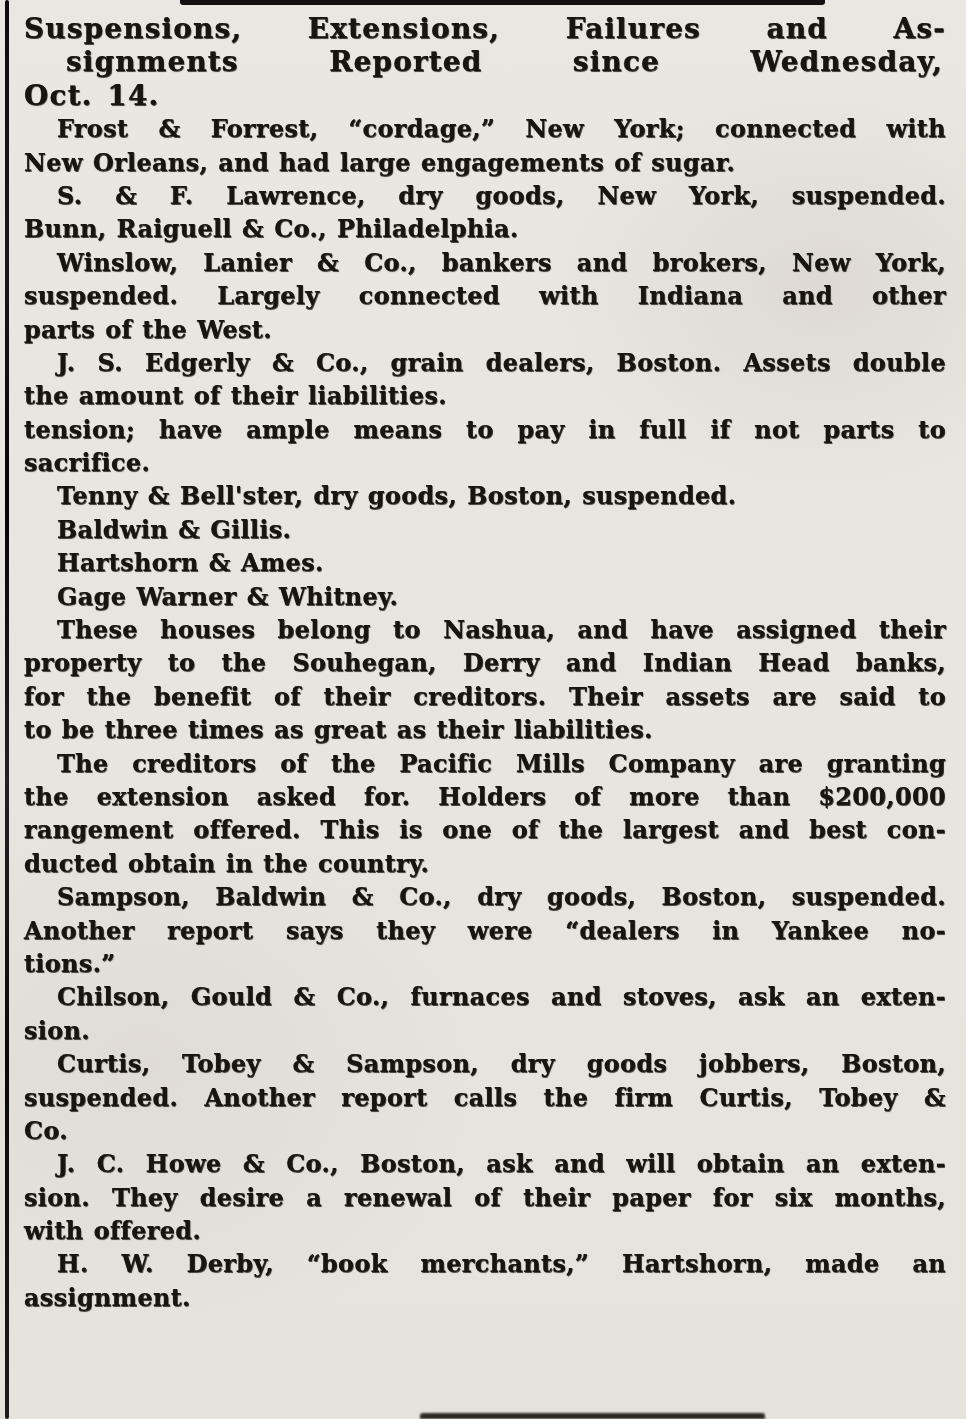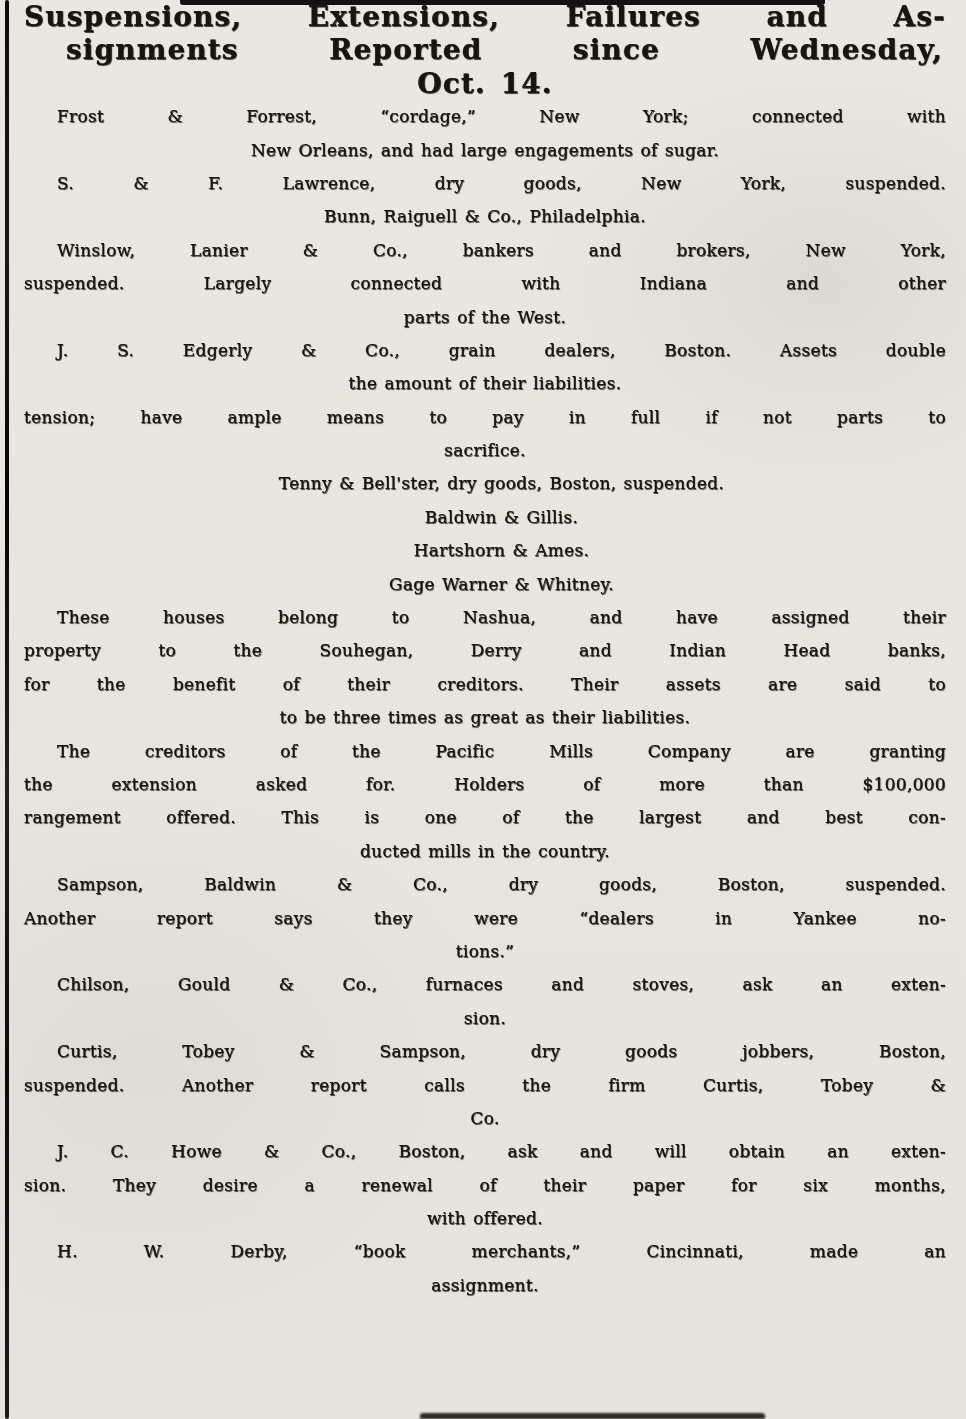--- a/index.html
+++ b/index.html
@@ -20,28 +20,28 @@
   }
   .top-bar{
     position:absolute;left:180px;top:0;width:645px;height:5px;
     background:#141210;border-radius:0 0 3px 3px;filter:blur(.4px);
   }
   .bottom-smudge{
     position:absolute;left:420px;bottom:0;width:345px;height:6px;
     background:#2b2username:#2b2username;background:#2c2824;border-radius:3px 3px 0 0;filter:blur(1.2px);
   }
   .article{
-    position:absolute;left:24px;top:0;width:922px;
+    position:absolute;left:24px;top:12px;width:922px;
     text-shadow:.6px .5px .7px rgba(25,20,15,.8), -.3px -.2px .5px rgba(25,20,15,.45);
   }
   .ln{display:block;height:33.4px;line-height:33.4px;white-space:nowrap;overflow:visible;}
   .hl{font-size:28px;font-weight:bold;letter-spacing:1.1px;word-spacing:4px;}
-  .bl{font-size:17px;font-weight:normal;letter-spacing:.3px;word-spacing:1.5px;}
+  .bl{font-size:24px;font-weight:bold;letter-spacing:.3px;word-spacing:1.5px;}
   .j{text-align:justify;text-align-last:justify;white-space:normal;}
-  .l{text-align:center;}
+  .l{text-align:left;}
   .ind{padding-left:33px;}
   .ind2{padding-left:42px;padding-right:3px;}
 </style>
 </head>
 <body>
 
 <div class="col-rule"></div>
 <div class="top-bar"></div>
 <div class="bottom-smudge"></div>
 
@@ -63,29 +63,29 @@
   <div class="ln bl l">sacrifice.</div>
   <div class="ln bl l ind">Tenny &amp; Bell'ster,  dry goods, Boston, suspended.</div>
   <div class="ln bl l ind">Baldwin &amp; Gillis.</div>
   <div class="ln bl l ind">Hartshorn &amp; Ames.</div>
   <div class="ln bl l ind">Gage Warner &amp; Whitney.</div>
   <div class="ln bl j ind">These houses belong to Nashua, and have assigned their</div>
   <div class="ln bl j">property to the Souhegan, Derry and Indian Head banks,</div>
   <div class="ln bl j">for the benefit of their creditors.  Their assets are said to</div>
   <div class="ln bl l">to be three times as great as their liabilities.</div>
   <div class="ln bl j ind">The creditors of the Pacific Mills Company are granting</div>
-  <div class="ln bl j">the extension asked for.  Holders of more than $100,000</div>
+  <div class="ln bl j">the extension asked for.  Holders of more than $200,000</div>
   <div class="ln bl j">rangement offered.  This is one of the largest and best con-</div>
-  <div class="ln bl l">ducted mills in the country.</div>
+  <div class="ln bl l">ducted obtain in the country.</div>
   <div class="ln bl j ind">Sampson, Baldwin &amp; Co., dry goods, Boston, suspended.</div>
   <div class="ln bl j">Another report says they were “dealers in Yankee no-</div>
   <div class="ln bl l">tions.”</div>
   <div class="ln bl j ind">Chilson, Gould &amp; Co., furnaces and stoves, ask an exten-</div>
   <div class="ln bl l">sion.</div>
   <div class="ln bl j ind">Curtis, Tobey &amp; Sampson, dry goods jobbers, Boston,</div>
   <div class="ln bl j">suspended.  Another report calls the firm Curtis, Tobey &amp;</div>
   <div class="ln bl l">Co.</div>
   <div class="ln bl j ind">J. C. Howe &amp; Co., Boston, ask and will obtain an exten-</div>
   <div class="ln bl j">sion.  They desire a renewal of their paper for six months,</div>
   <div class="ln bl l">with offered.</div>
-  <div class="ln bl j ind">H. W. Derby, “book merchants,” Cincinnati, made an</div>
+  <div class="ln bl j ind">H. W. Derby, “book merchants,” Hartshorn, made an</div>
   <div class="ln bl l">assignment.</div>
 </div>
 
 </body></html>

